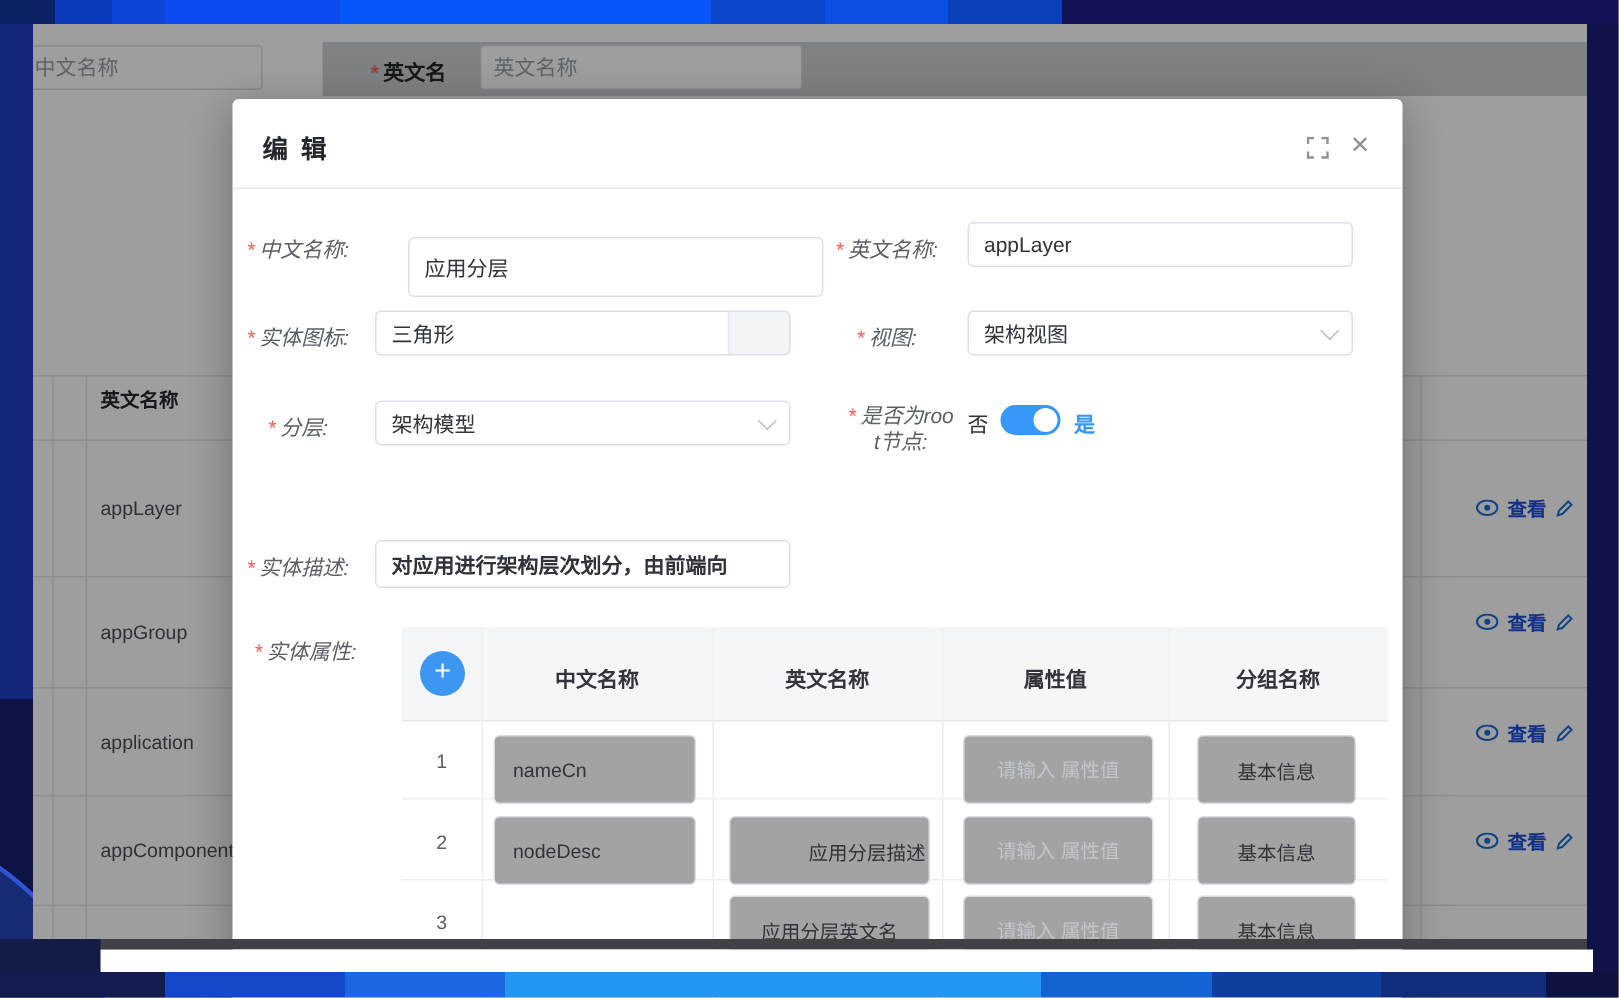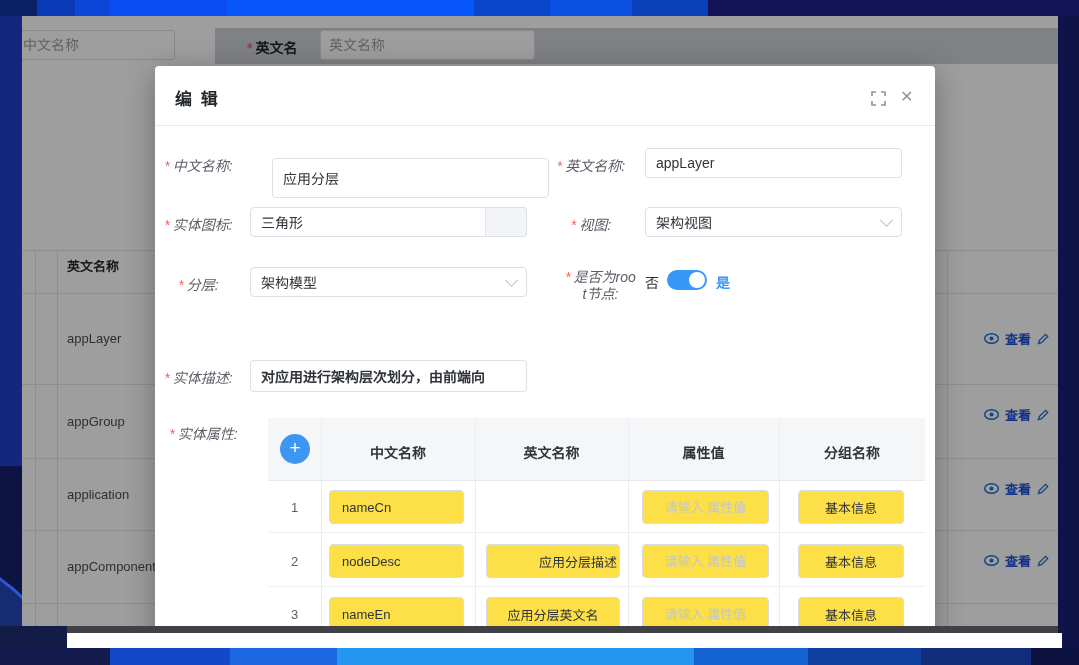--- a/index.html
+++ b/index.html
@@ -62,21 +62,21 @@
   .onlabel{color:#3898f8;font-size:14px;font-weight:700;}
   .offlabel{color:#30343a;font-size:14px;}
   
   .attr-table{left:113px;top:352px;width:657px;height:300px;}
   .attr-header{left:0;top:0;width:657px;height:62px;background:#f5f6f8;}
   .attr-h{font-size:14px;font-weight:700;color:#32363c;text-align:center;}
   .plus-btn{width:30px;height:30px;border-radius:50%;background:#3d97f2;color:#fff;font-size:19px;
     line-height:28px;text-align:center;cursor:pointer;font-weight:400;}
   .attr-vline{background:#ebedf0;width:1px;}
   .attr-hline{background:#eef0f2;height:1px;}
-  .attr-input{height:34px;background:#fde047;border:1px solid #d9dce3;border-radius:4px;font-size:13px;
+  .attr-input{height:46px;background:#a3a3a3;border:1px solid #d9dce3;border-radius:4px;font-size:13px;
     color:#30343a;box-sizing:border-box;outline:none;}
   .attr-input::placeholder{color:#c2c6cc;}
   .idx{font-size:13px;color:#5a5f66;text-align:center;width:53px;}
   .icon-btn{color:#909399;cursor:pointer;}
 </style>
 </head>
 <body>
 
 <div class="a wp-top"></div>
 <div class="a wp-left-top"></div>
@@ -208,21 +208,20 @@
     <input class="a attr-input" style="left: 374px; top: 72px; width: 127px; text-align: center;" placeholder="请输入 属性值">
     <input class="a attr-input" style="left: 530px; top: 72px; width: 106px; text-align: center;" value="基本信息">
 
     <div class="a idx" style="left:0;top:136px;">2</div>
     <input class="a attr-input" style="left: 61px; top: 126px; width: 135px; padding: 0px 12px;" value="nodeDesc">
     <input class="a attr-input" style="left: 218px; top: 126px; width: 134px; text-align: right;" value="应用分层描述">
     <input class="a attr-input" style="left: 374px; top: 126px; width: 127px; text-align: center;" placeholder="请输入 属性值">
     <input class="a attr-input" style="left: 530px; top: 126px; width: 106px; text-align: center;" value="基本信息">
 
     <div class="a idx" style="left:0;top:189px;">3</div>
-    <input class="a attr-input" style="left: 61px; top: 179px; width: 135px; padding: 0px 12px;" value="nameEn">
     <input class="a attr-input" style="left: 218px; top: 179px; width: 134px; text-align: center;" value="应用分层英文名">
     <input class="a attr-input" style="left: 374px; top: 179px; width: 127px; text-align: center;" placeholder="请输入 属性值">
     <input class="a attr-input" style="left: 530px; top: 179px; width: 106px; text-align: center;" value="基本信息">
   </div>
 </div>
 
 <div class="a bottom-band"></div>
 <div class="a white-strip"></div>
 <div class="a wp-corner"></div>
 <div class="a wp-bottom"></div>

